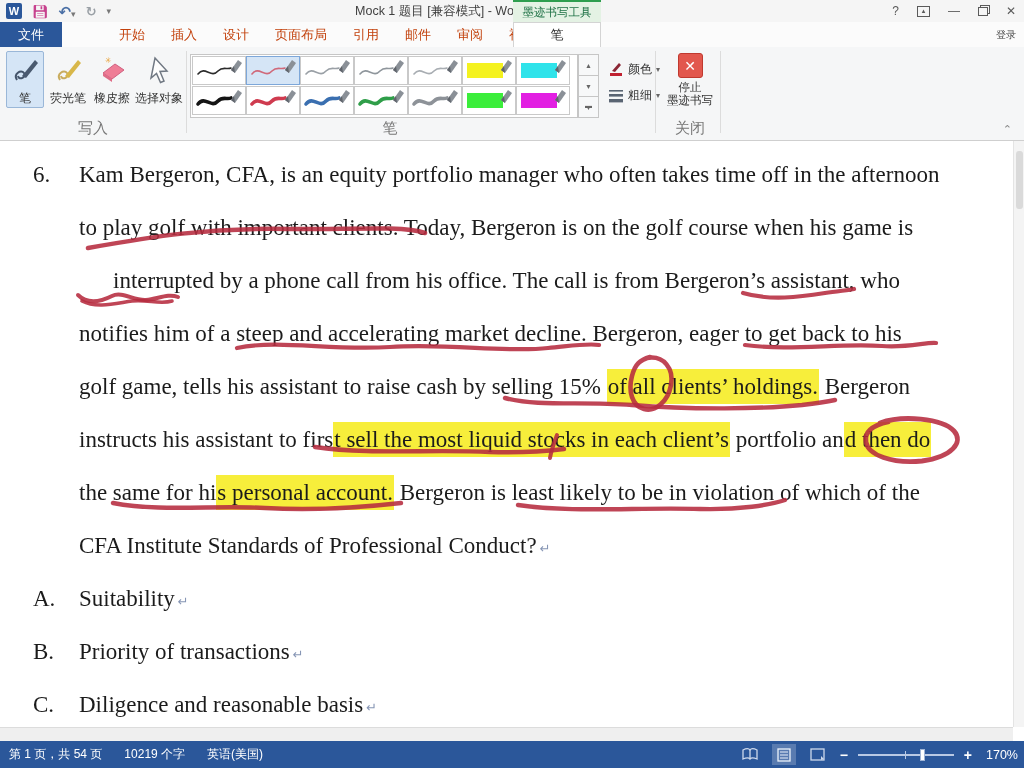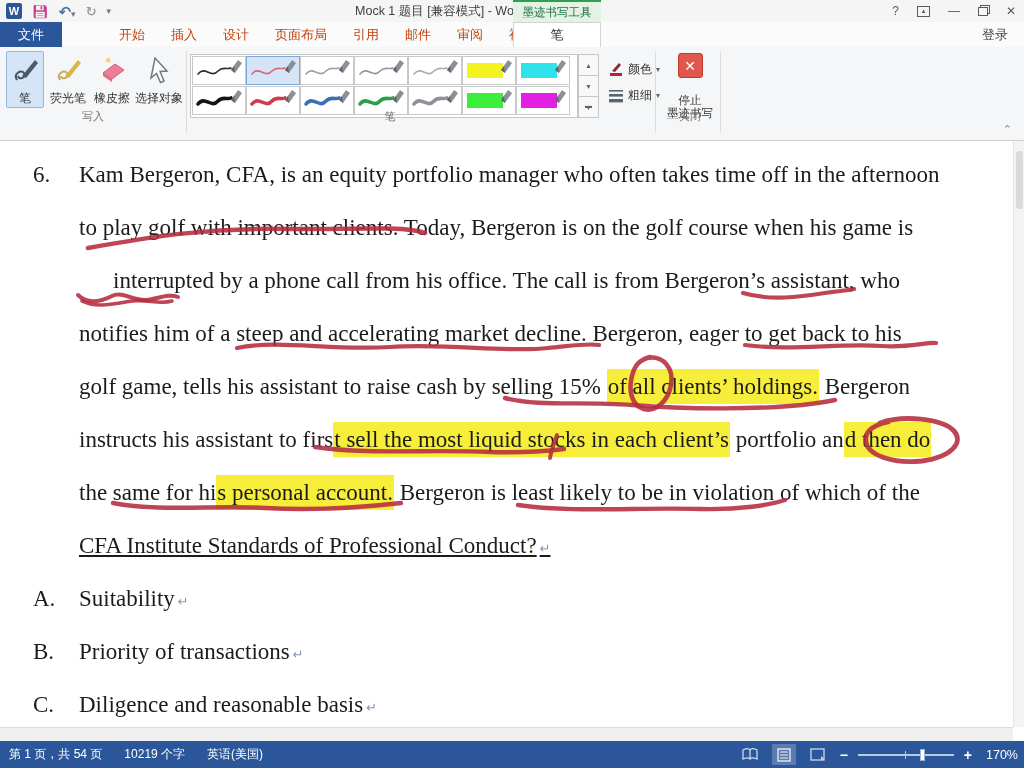--- a/index.html
+++ b/index.html
@@ -28,45 +28,45 @@
   .restore-box{width:10px;height:9px;border:1px solid #5a5a5a;box-shadow:2px -2px 0 -1px #f5f5f5,2px -2px 0 0 #5a5a5a;}
 
   
   .tabrow{position:absolute;left:0;top:22px;width:1024px;height:25px;background:#fbfbfb;display:flex;align-items:flex-end;gap:44px;}
   .tab-file{width:62px;height:25px;background:#2b579a;color:#fff;font-size:13px;display:flex;
             align-items:center;justify-content:center;}
   .tab{height:25px;padding:0 13px;font-size:13px;color:#c2410c;display:flex;align-items:center;}
   .tab-pen{position:absolute;left:513px;top:22px;width:88px;height:25px;background:#fff;
            border:1px solid #d4d4d4;border-bottom:none;color:#333;font-size:13px;
            display:flex;align-items:center;justify-content:center;}
-  .signin{position:absolute;right:16px;top:22px;height:25px;display:flex;align-items:center;font-size:13px;color:#444;}
+  .signin{position:absolute;right:8px;top:22px;height:25px;display:flex;align-items:center;font-size:10px;color:#444;}
 
   
   .ribbon{position:absolute;left:0;top:47px;width:1024px;height:94px;background:#f5f6f7;
           border-bottom:1px solid #cfcfcf;}
   .rsep{position:absolute;top:4px;width:1px;height:82px;background:#dcdcdc;}
-  .grp-label{position:absolute;bottom:16px;font-size:11px;color:#777;text-align:center;}
+  .grp-label{position:absolute;bottom:2px;font-size:15px;color:#777;text-align:center;}
   .big-btn{position:absolute;top:4px;display:flex;flex-direction:column;align-items:center;
            padding-top:3px;border:1px solid transparent;border-radius:2px;}
   .big-btn.sel{background:#d5e5f6;border-color:#9ab7d8;}
   .big-btn .lbl{font-size:12px;color:#333;margin-top:3px;white-space:nowrap;}
   .gallery{position:absolute;left:190px;top:7px;width:388px;height:64px;background:#fff;
            border:1px solid #c6c6c6;display:flex;flex-wrap:wrap;padding:1px;}
   .tile{width:54px;height:29px;border:1px solid #c9c9c9;margin:0;background:#fff;position:relative;}
   .tile.sel{background:#d5e5f6;border:1px solid #7da7d9;}
   .gal-scroll{position:absolute;left:578px;top:7px;width:21px;height:64px;display:flex;flex-direction:column;}
   .gal-sbtn{flex:1;border:1px solid #c6c6c6;border-top:none;background:#f7f8f9;font-size:7px;color:#666;
             display:flex;align-items:center;justify-content:center;}
   .gal-sbtn:first-child{border-top:1px solid #c6c6c6;}
   .small-btn{position:absolute;display:flex;align-items:center;gap:4px;font-size:12px;color:#333;padding:2px 3px;}
   .dd{font-size:8px;color:#666;}
   .stop-btn{position:absolute;left:664px;top:6px;width:52px;display:flex;flex-direction:column;align-items:center;}
   .stop-x{width:25px;height:25px;background:#e2574d;border:1px solid #c0392f;border-radius:3px;color:#fff;
           font-weight:bold;font-size:14px;display:flex;align-items:center;justify-content:center;}
-  .stop-lbl{font-size:11.5px;color:#333;line-height:1.15;text-align:center;margin-top:16px;}
+  .stop-lbl{font-size:11.5px;color:#333;line-height:1.15;text-align:center;margin-top:3px;}
   .collapse{position:absolute;right:12px;bottom:4px;color:#888;font-size:11px;}
 
   
   .doc{position:absolute;left:0;top:141px;width:1013px;height:586px;background:#fff;overflow:hidden;}
   .docline{position:absolute;white-space:nowrap;font-family:"Liberation Serif","DejaVu Serif",serif;
            font-size:23px;color:#1b1b1b;line-height:30px;}
   .docline .hl{background:#f7ee3b;padding:5px 1px;}
   .pmark{font-family:"DejaVu Sans",sans-serif;font-size:13px;color:#8796b5;margin-left:3px;}
   .inklayer{position:absolute;left:0;top:0;z-index:6;pointer-events:none;}
   .scrollbar{position:absolute;right:0;top:141px;width:11px;height:586px;background:#f4f4f4;border-left:1px solid #e4e4e4;}
@@ -286,21 +286,21 @@
         <path d="M 113 362 C 160 371, 215 364, 265 367 C 315 370, 366 366, 401 362" fill="none" stroke="#b62b3f" stroke-width="4.4" stroke-linecap="round" opacity="0.88"></path>
         <path d="M 518 364 C 570 372, 640 366, 700 368 C 740 369, 770 364, 785 359" fill="none" stroke="#b62b3f" stroke-width="4.4" stroke-linecap="round" opacity="0.88"></path>
       </svg>
   <div class="docline" style="left: 79px; top: 19px;"><span>Kam Bergeron, CFA, is an equity portfolio manager who often takes time off in the afternoon</span></div>
       <div class="docline" style="left: 79px; top: 72px;"><span>to play golf with important clients. Today, Bergeron is on the golf course when his game is</span></div>
       <div class="docline" style="left: 79px; top: 125px; margin-left: 34px;"><span>interrupted by a phone call from his office. The call is from Bergeron’s assistant, who</span></div>
       <div class="docline" style="left: 79px; top: 178px;"><span>notifies him of a steep and accelerating market decline. Bergeron, eager to get back to his</span></div>
       <div class="docline" style="left: 79px; top: 231px;"><span>golf game, tells his assistant to raise cash by selling 15% </span><span class="hl">of all clients’ holdings.</span><span> Bergeron</span></div>
       <div class="docline" style="left: 79px; top: 284px;"><span>instructs his assistant to firs</span><span class="hl">t sell the most liquid stocks in each client’s</span><span> portfolio an</span><span class="hl">d then do</span></div>
       <div class="docline" style="left: 79px; top: 337px;"><span>the same for hi</span><span class="hl">s personal account.</span><span> Bergeron is least likely to be in violation of which of the</span></div>
-      <div class="docline" style="left: 79px; top: 390px; text-decoration: underline;"><span>CFA Institute Standards of Professional Conduct?</span><span class="pmark">↵</span></div>
+      <div class="docline" style="left: 79px; top: 390px;"><span>CFA Institute Standards of Professional Conduct?</span><span class="pmark">↵</span></div>
       <div class="docline" style="left: 33px; top: 443px;">A.</div>
       <div class="docline" style="left: 79px; top: 443px;">Suitability<span class="pmark">↵</span></div>
       <div class="docline" style="left: 33px; top: 496px;">B.</div>
       <div class="docline" style="left: 79px; top: 496px;">Priority of transactions<span class="pmark">↵</span></div>
       <div class="docline" style="left: 33px; top: 549px;">C.</div>
       <div class="docline" style="left: 79px; top: 549px;">Diligence and reasonable basis<span class="pmark">↵</span></div>
     </div>
   <div class="page-gap"></div>
   <div class="scrollbar">
     <div class="sb-thumb"></div>

